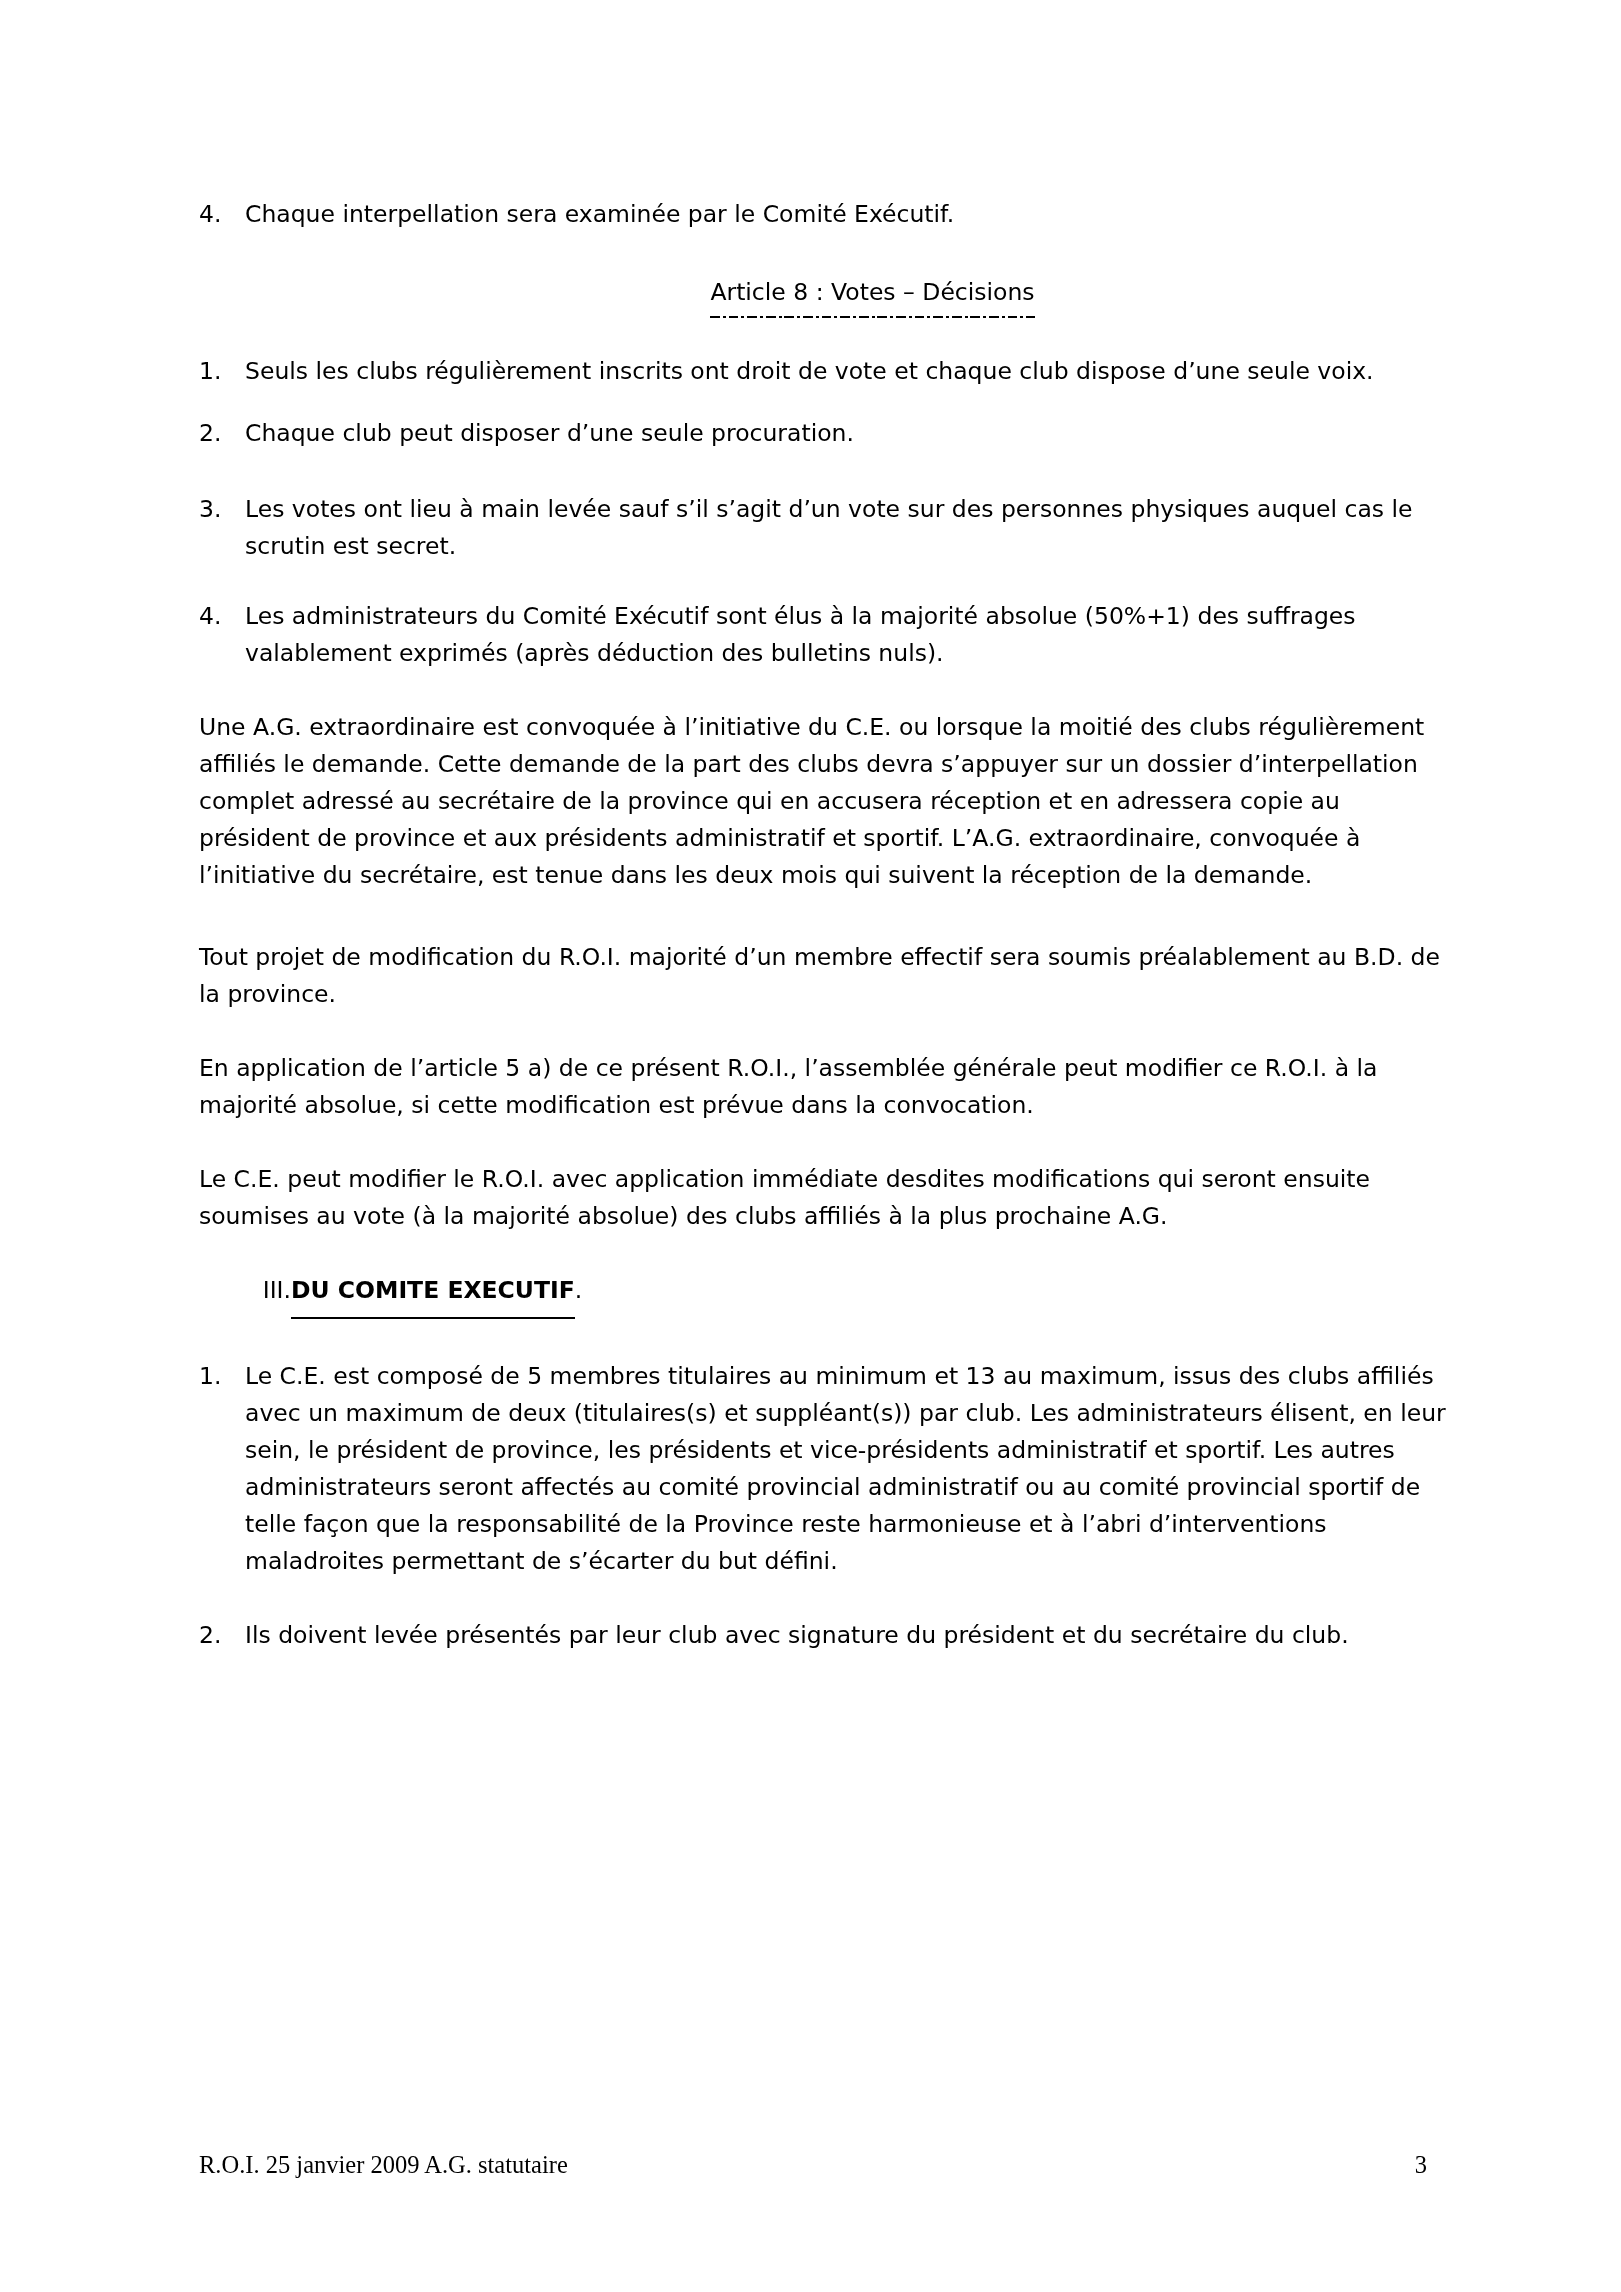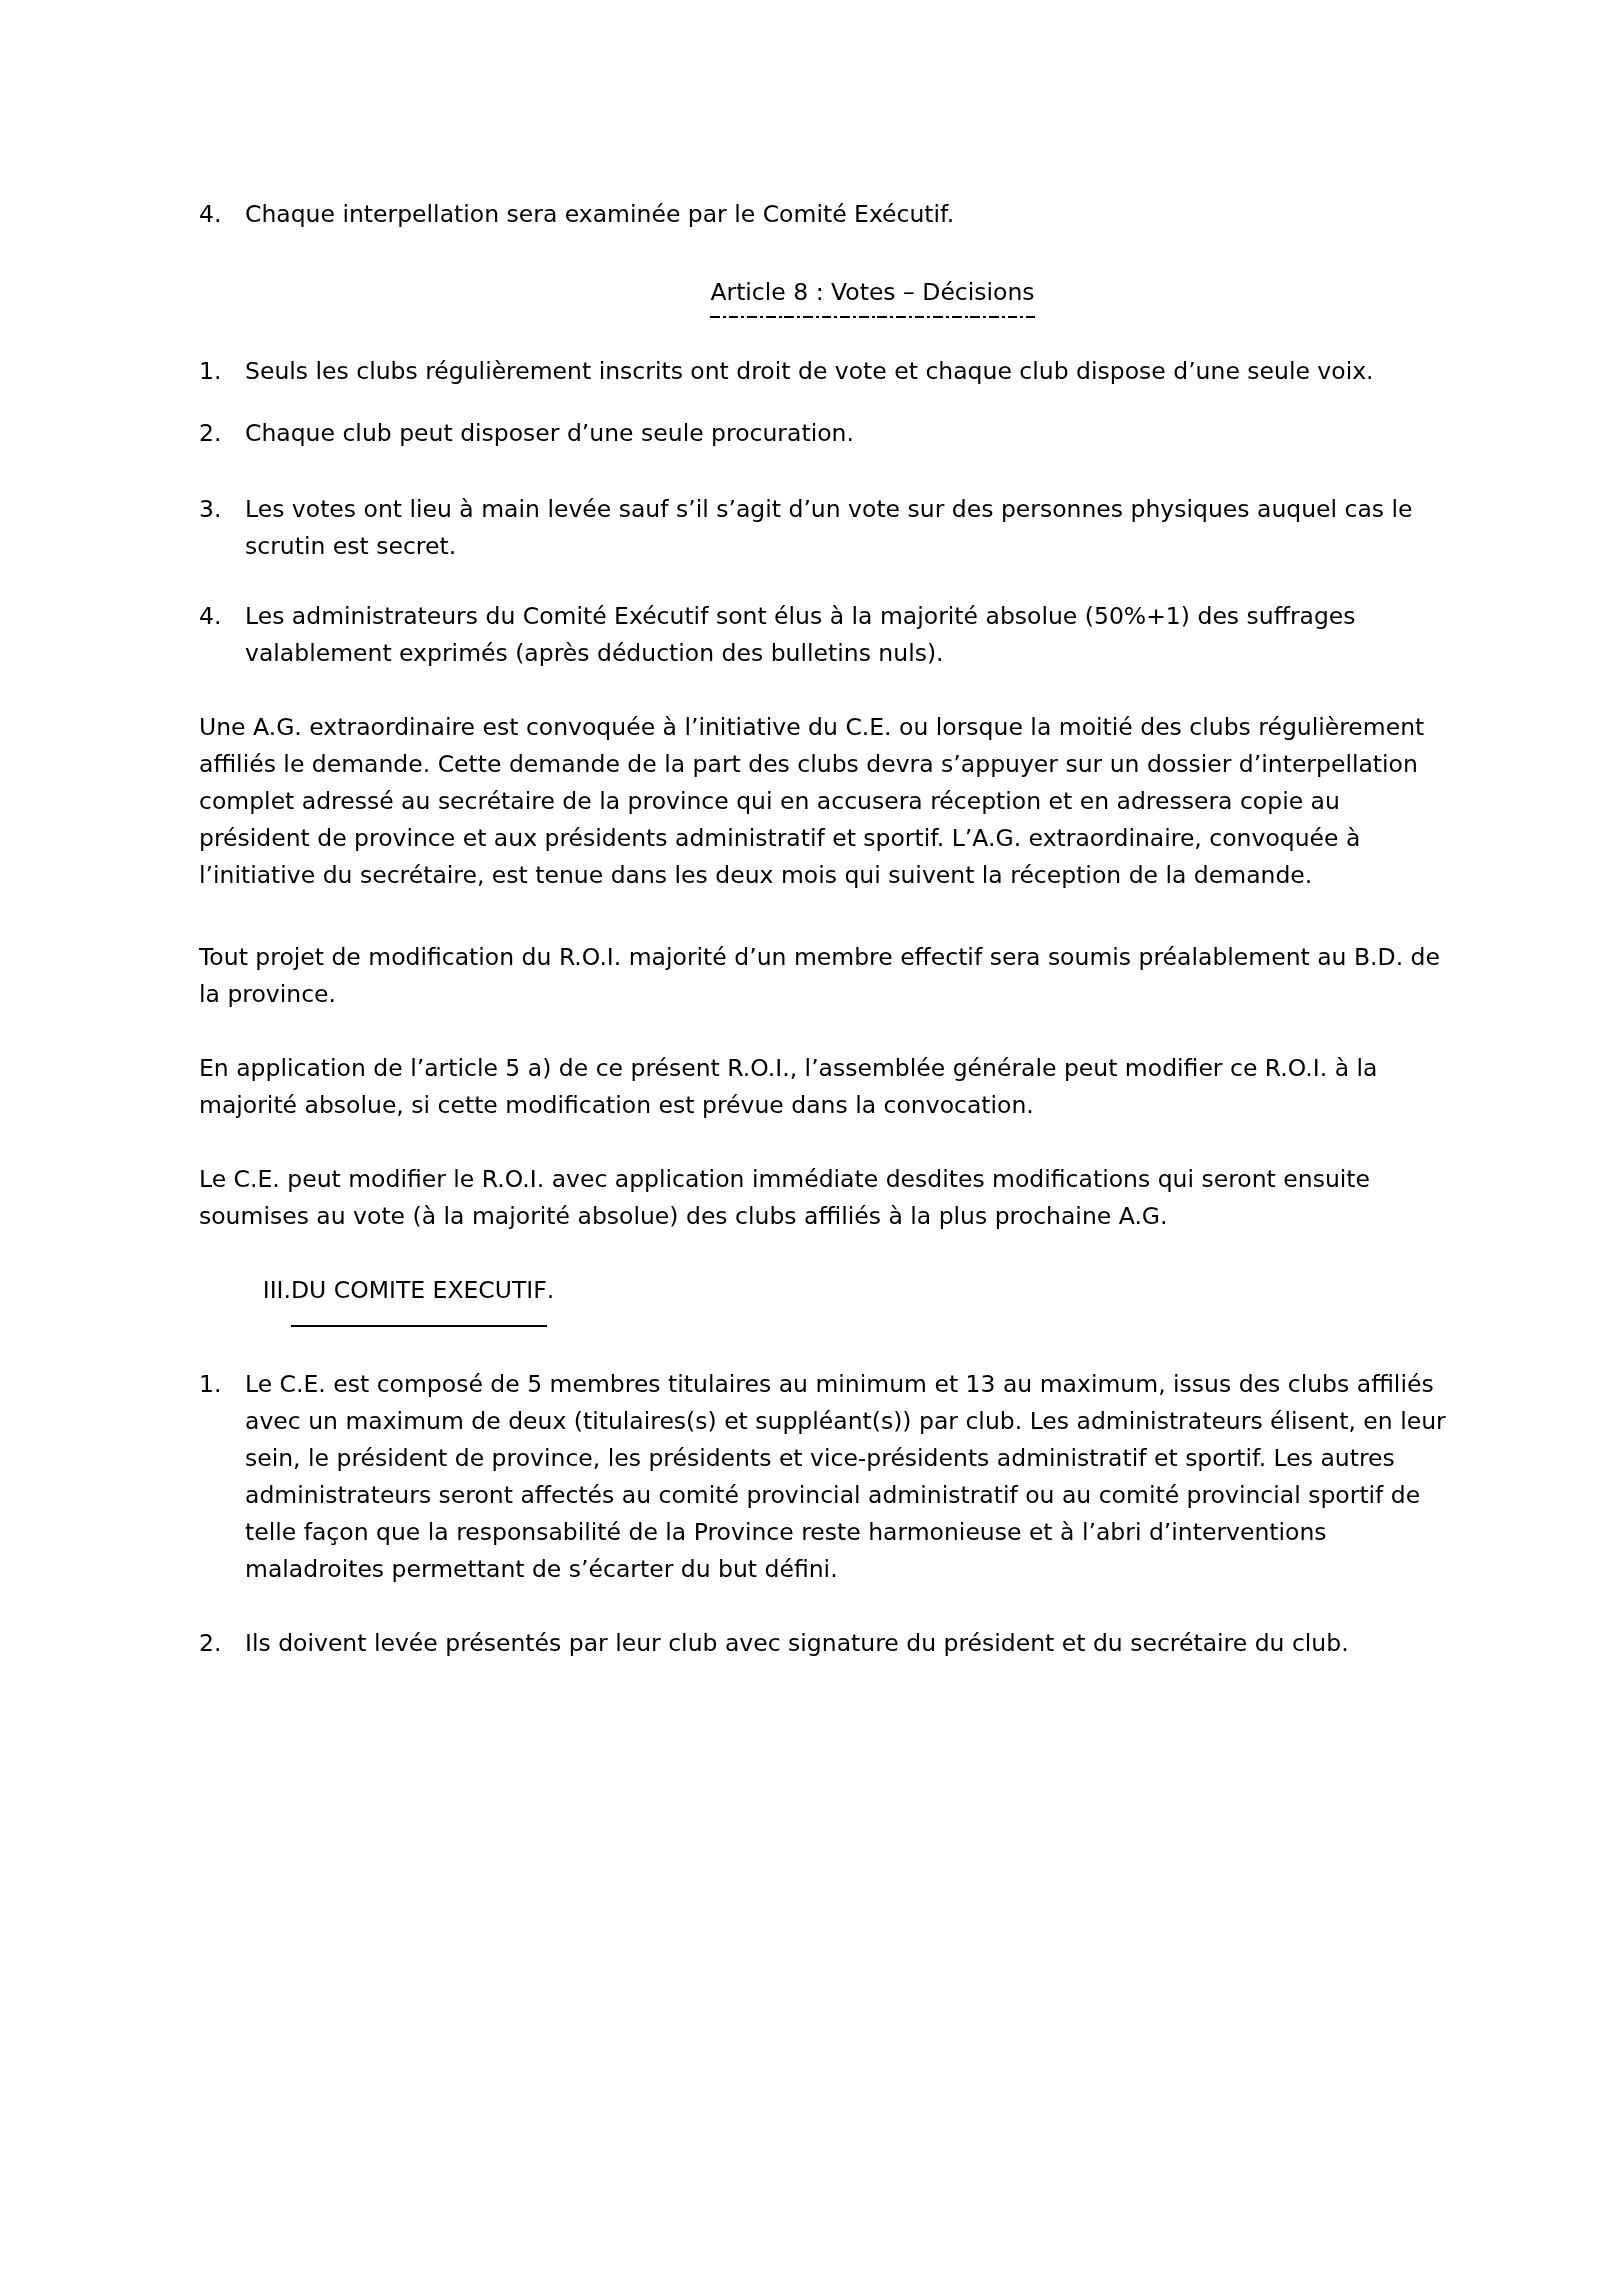--- a/index.html
+++ b/index.html
@@ -46,21 +46,22 @@
     display: inline-block;
     padding-bottom: 6.9px;
     background-image: repeating-linear-gradient(to right, #000 0 9.8px, transparent 9.8px 12.7px, #000 12.7px 15.7px, transparent 15.7px 18.6px);
     background-size: 100% 2px;
     background-repeat: no-repeat;
     background-position: left bottom;
   }
   .section-title {
     display: inline-block;
     border-bottom: 2.9px solid #000;
-    padding-bottom: 16px;
+    padding-bottom: 8px;
+    font-weight: bold;
   }
   
   .mb-42 { margin-bottom: 41px; }
   .mb-40 { margin-bottom: 39px; }
   .mb-38 { margin-bottom: 37px; }
   .mb-36 { margin-bottom: 35px; }
   .mb-34 { margin-bottom: 33px; }
   .mb-32 { margin-bottom: 31px; }
   .mb-28 { margin-bottom: 27.4px; }
   .mb-26 { margin-bottom: 25.5px; }
@@ -135,14 +136,18 @@
       <span class="txt">Le C.E. est composé de 5 membres titulaires au minimum et 13 au maximum, issus des clubs affiliés avec un maximum de deux (titulaires(s) et suppléant(s)) par club. Les administrateurs élisent, en leur sein, le président de province, les présidents et vice-présidents administratif et sportif. Les autres administrateurs seront affectés au comité provincial administratif ou au comité provincial sportif de telle façon que la responsabilité de la Province reste harmonieuse et à l’abri d’interventions maladroites permettant de s’écarter du but défini.</span>
     </div>
 
     <div class="num-item">
       <span class="num">2.</span>
       <span class="txt">Ils doivent levée présentés par leur club avec signature du président et du secrétaire du club.</span>
     </div>
 
   </div>
 
+  <div class="footer">
+    <span>R.O.I. 25 janvier 2009 A.G. statutaire</span>
+    <span>3</span>
+  </div>
 </div>
 
 
 </body></html>

